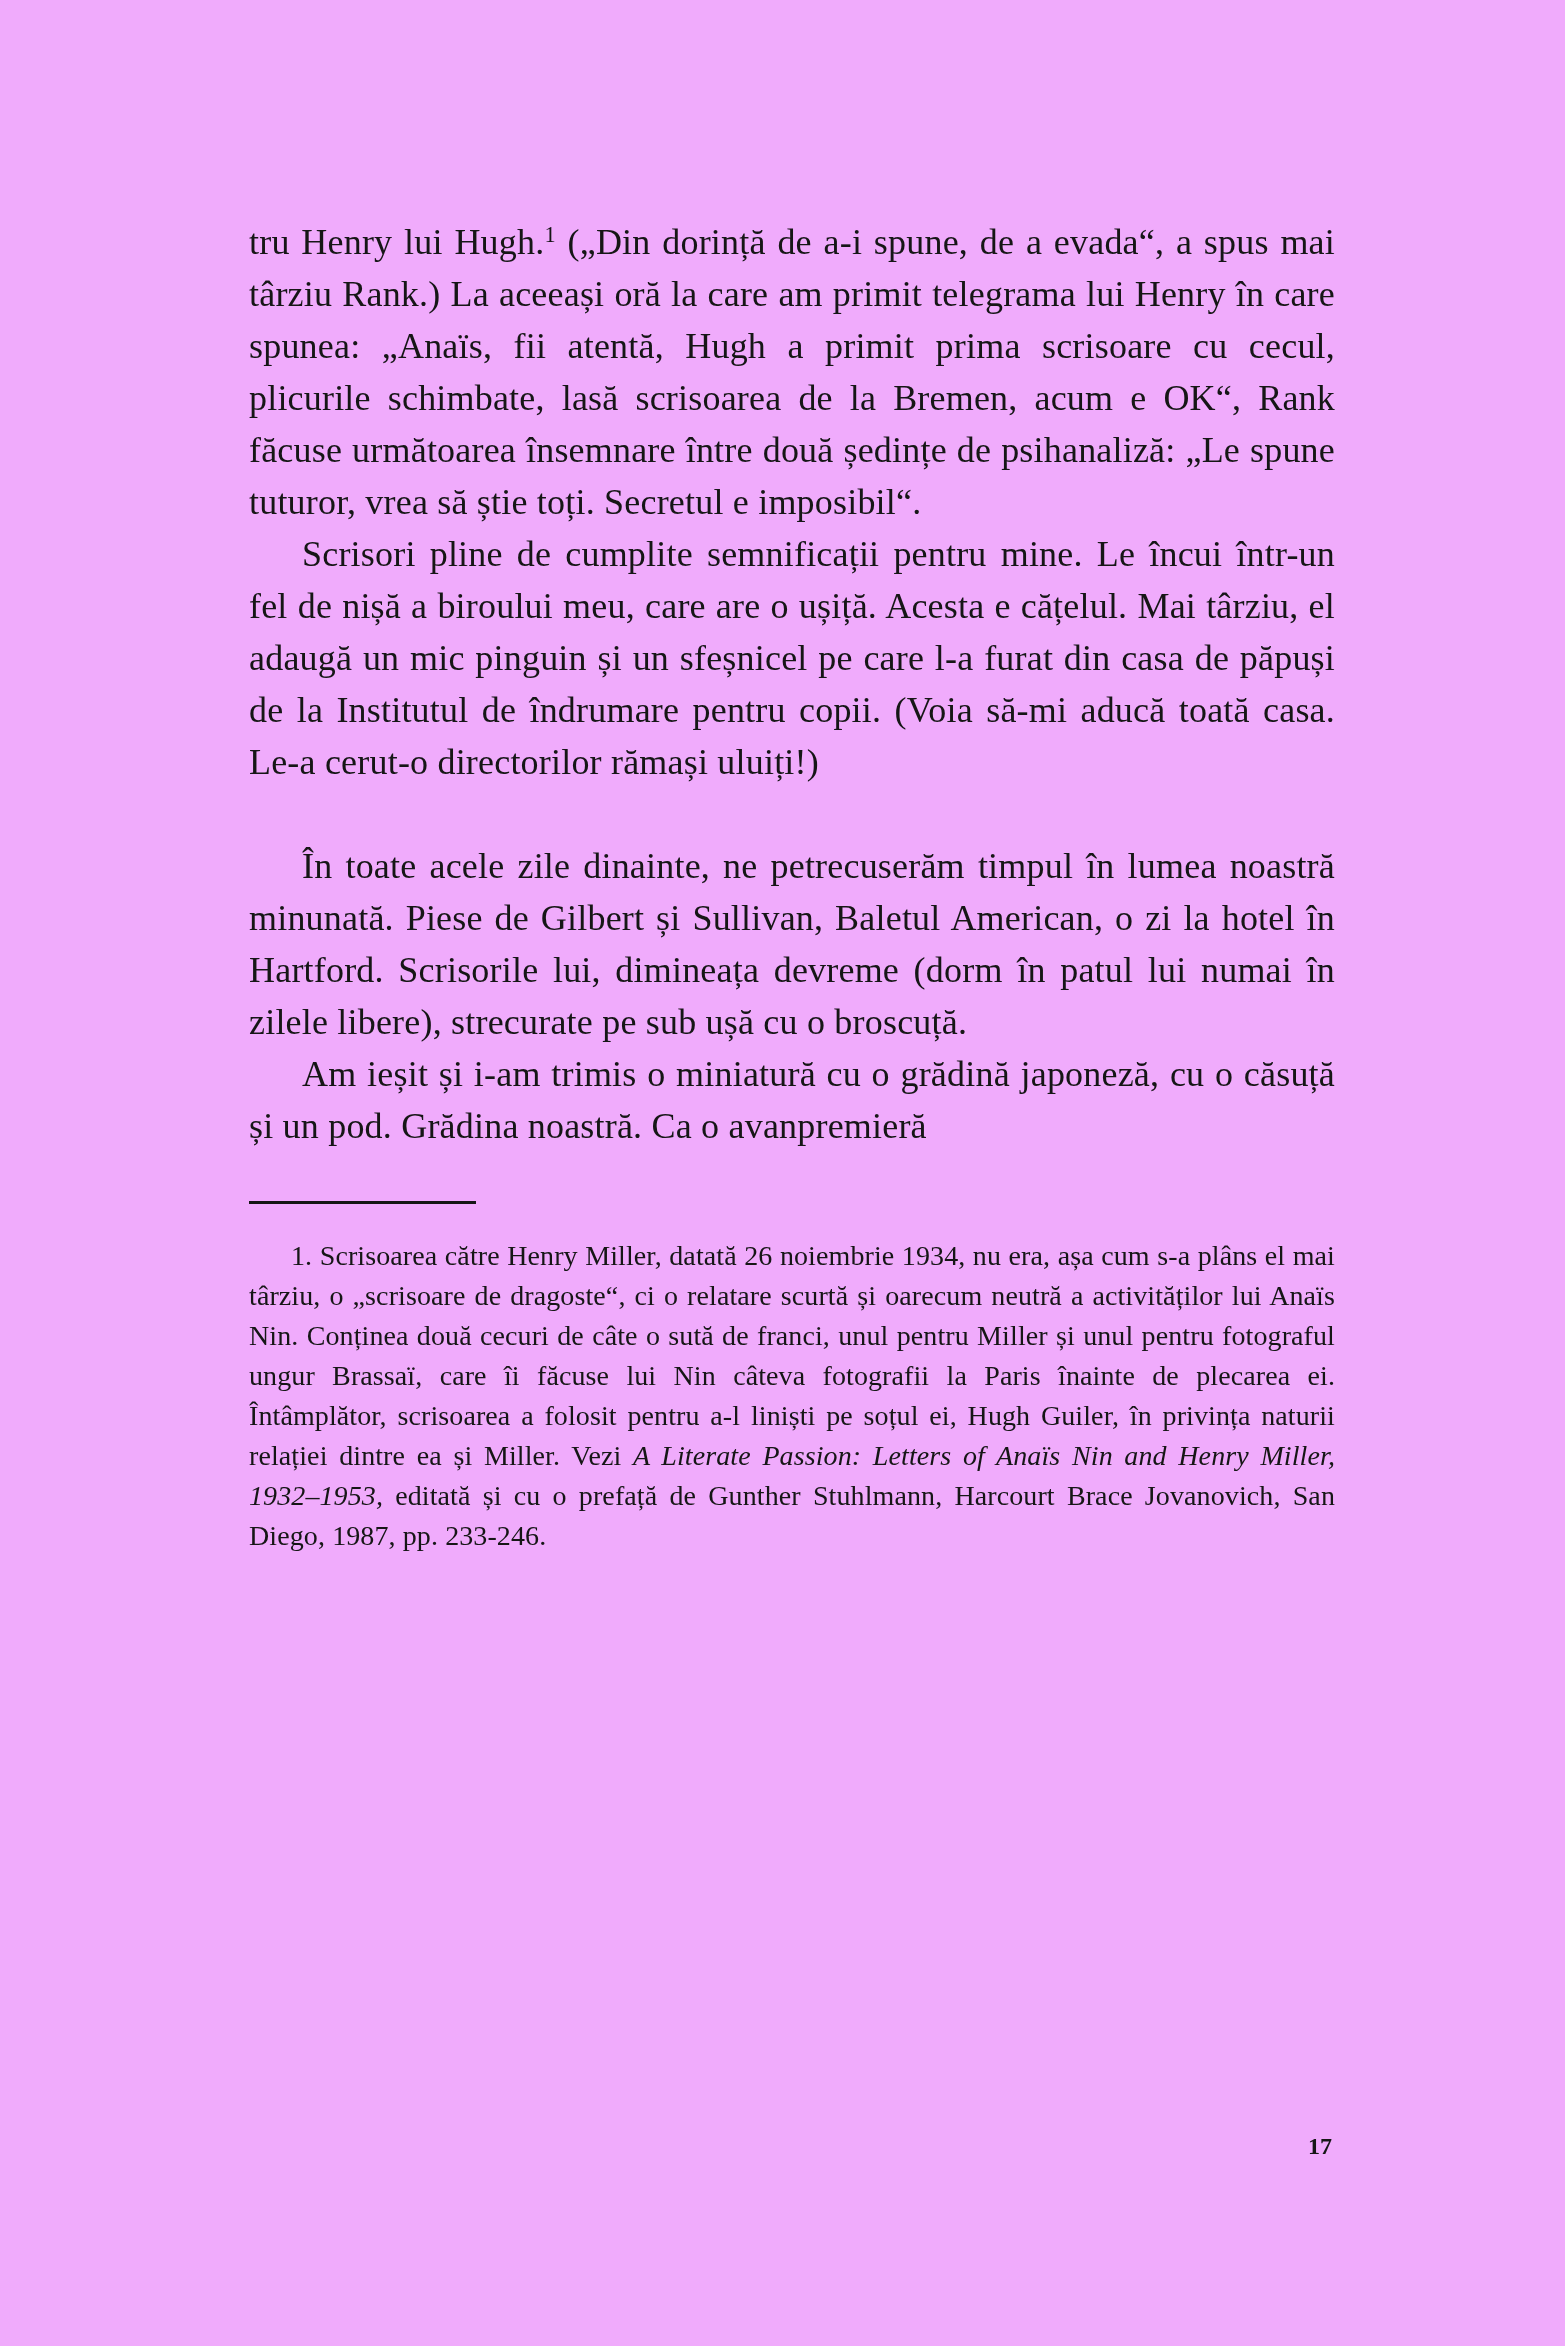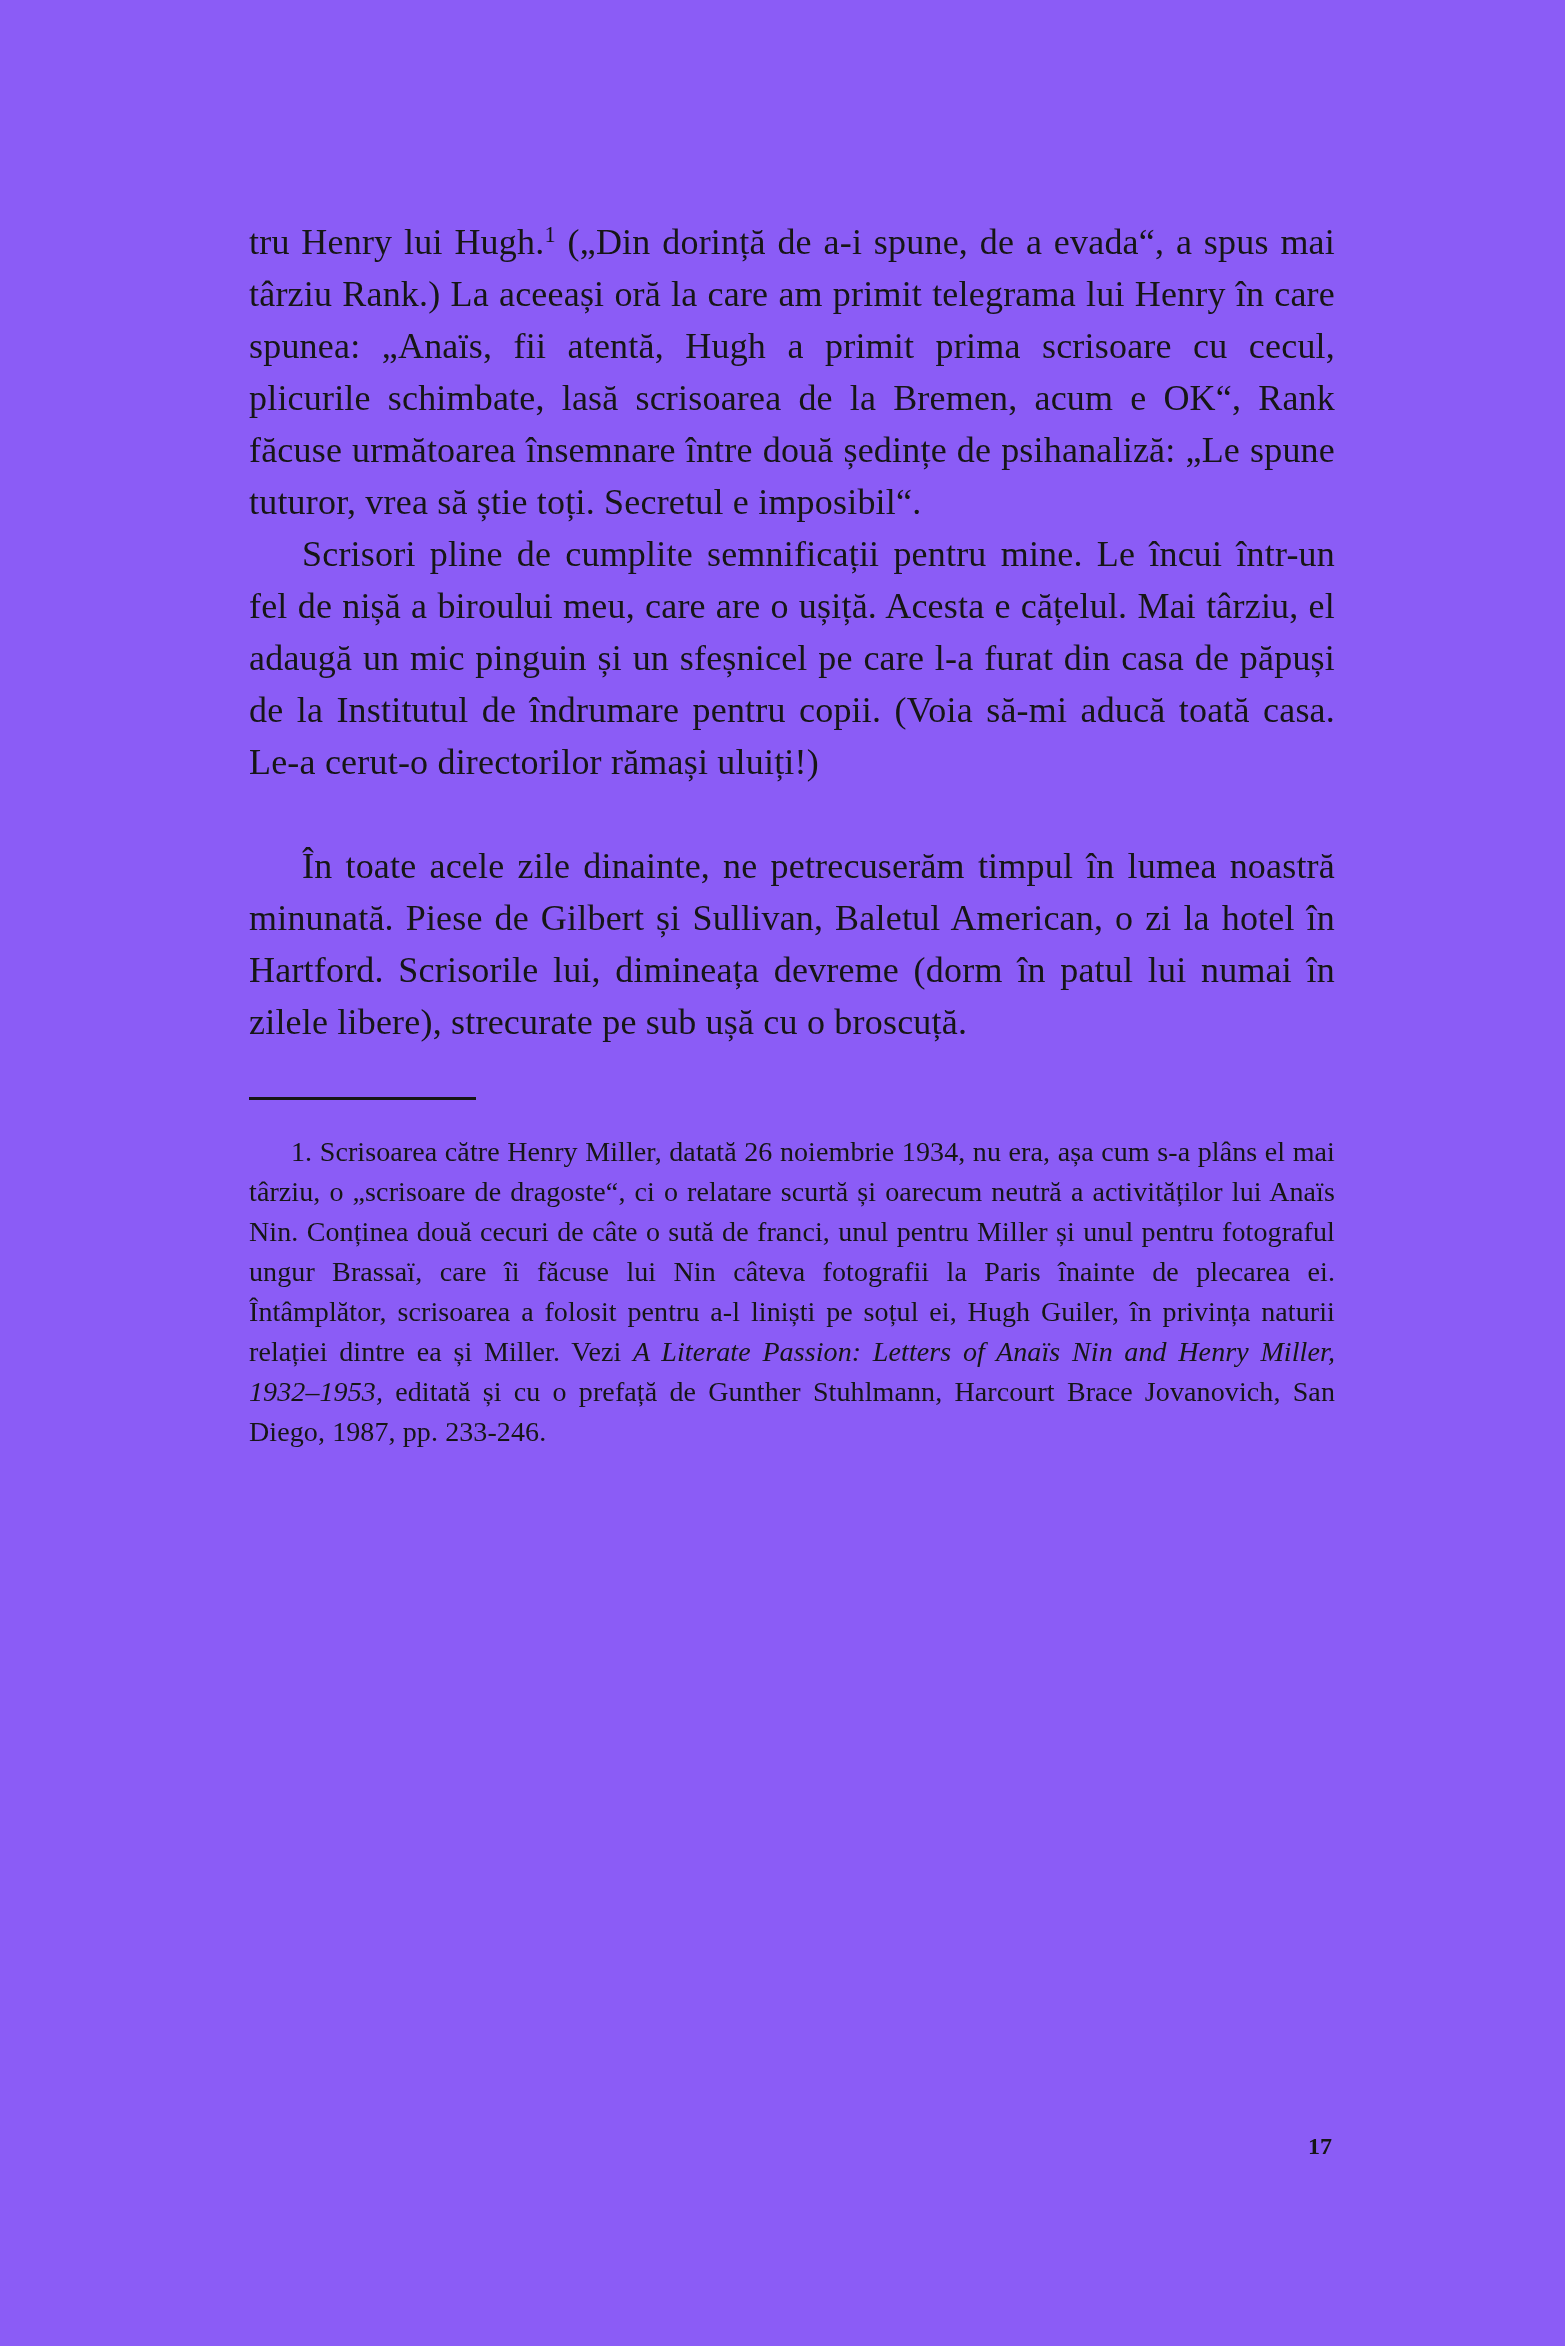--- a/index.html
+++ b/index.html
@@ -5,21 +5,21 @@
   html, body {
     margin: 0;
     padding: 0;
     background: #e8e8e8;
   }
   .page {
     position: relative;
     width: 1565px;
     height: 2347px;
     margin: 0 auto;
-    background: #8b5cf6;
+    background: #f0abfc;
     font-family: "Liberation Serif", "DejaVu Serif", serif;
     color: #161616;
     overflow: hidden;
   }
   .text-block {
     position: absolute;
     left: 249px;
     top: 216px;
     width: 1086px;
   }
@@ -77,20 +77,21 @@
 <div class="page">
   <div class="text-block">
 
     <p class="body-p"><span>tru Henry lui Hugh.</span><sup>1</sup><span> („Din dorință de a-i spune, de a evada“, a spus mai târziu Rank.) La aceeași oră la care am primit telegrama lui Henry în care spunea: „Anaïs, fii atentă, Hugh a primit prima scrisoare cu cecul, plicurile schimbate, lasă scrisoarea de la Bremen, acum e OK“, Rank făcuse următoarea însemnare între două ședințe de psihanaliză: „Le spune tuturor, vrea să știe toți. Secretul e imposibil“.</span></p>
 
     <p class="body-p indent">Scrisori pline de cumplite semnificații pentru mine. Le încui într-un fel de nișă a biroului meu, care are o ușiță. Acesta e cățelul. Mai târziu, el adaugă un mic pinguin și un sfeșnicel pe care l-a furat din casa de păpuși de la Institutul de îndrumare pentru copii. (Voia să-mi aducă toată casa. Le-a cerut-o directorilor rămași uluiți!)</p>
 
     <p class="body-p indent spaced">În toate acele zile dinainte, ne petrecuserăm timpul în lumea noastră minunată. Piese de Gilbert și Sullivan, Baletul American, o zi la hotel în Hartford. Scrisorile lui, dimineața devreme (dorm în patul lui numai în zilele libere), strecurate pe sub ușă cu o broscuță.</p>
 
 
+    <p class="body-p indent">Am ieșit și i-am trimis o miniatură cu o grădină japoneză, cu o căsuță și un pod. Grădina noastră. Ca o avanpremieră</p>
 
     <div class="footnote-rule"></div>
 
     <p class="footnote indent-fn"><span>1. Scrisoarea către Henry Miller, datată 26 noiembrie 1934, nu era, așa cum s-a plâns el mai târziu, o „scrisoare de dragoste“, ci o relatare scurtă și oarecum neutră a activităților lui Anaïs Nin. Conținea două cecuri de câte o sută de franci, unul pentru Miller și unul pentru fotograful ungur Brassaï, care îi făcuse lui Nin câteva fotografii la Paris înainte de plecarea ei. Întâmplător, scrisoarea a folosit pentru a-l liniști pe soțul ei, Hugh Guiler, în privința naturii relației dintre ea și Miller. Vezi </span><i>A Literate Passion: Letters of Anaïs Nin and Henry Miller, 1932–1953,</i><span> editată și cu o prefață de Gunther Stuhlmann, Harcourt Brace Jovanovich, San Diego, 1987, pp. 233-246.</span></p>
 
 
   </div>
 
   <div class="page-number">17</div>
 </div>

